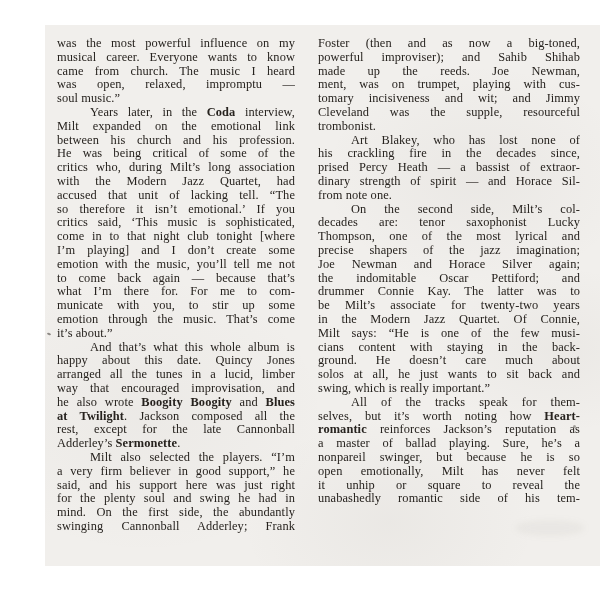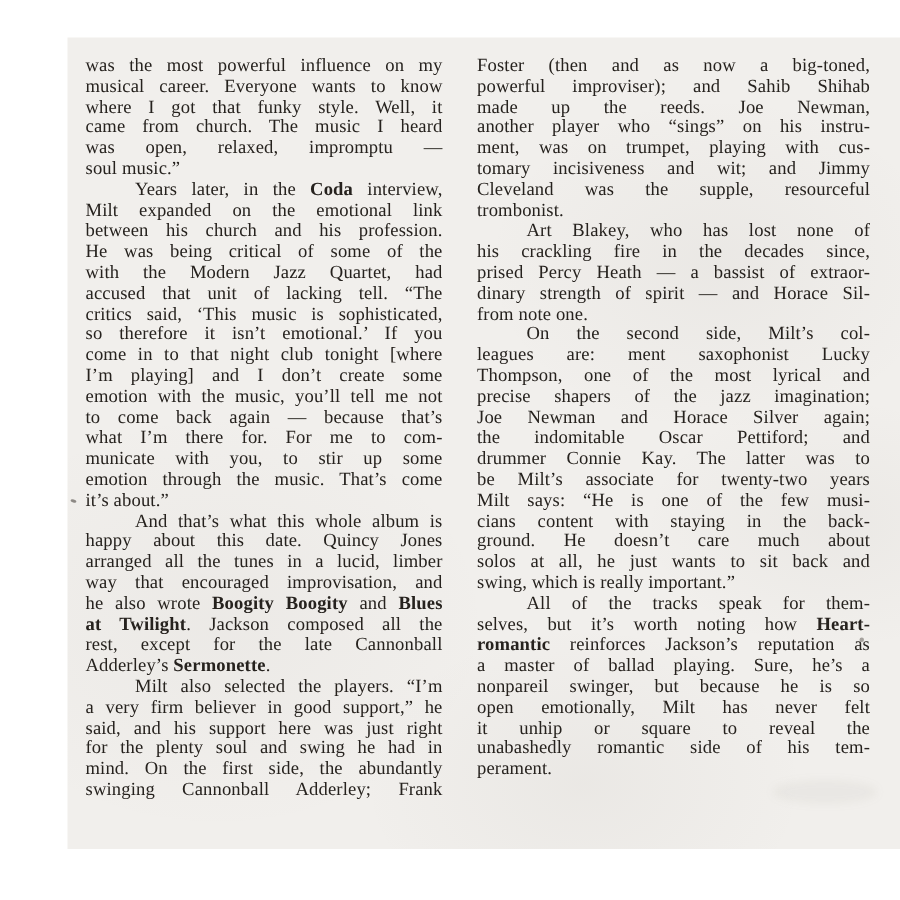--- a/index.html
+++ b/index.html
@@ -73,32 +73,32 @@
   }
 </style>
 </head>
 <body>
 
 <div class="canvas">
   <div class="paper">
     <div class="col col-left">
         <div class="ln"><span>was the most powerful influence on my</span></div>
         <div class="ln"><span>musical career. Everyone wants to know</span></div>
-        <div class="ln"><span>where I got that funky style. Well, it</span></div>
         <div class="ln"><span>came from church. The music I heard</span></div>
         <div class="ln"><span>was open, relaxed, impromptu —</span></div>
         <div class="ln end"><span>soul music.”</span></div>
         <div class="ln ind"><span>Years later, in the </span><b>Coda</b><span> interview,</span></div>
         <div class="ln"><span>Milt expanded on the emotional link</span></div>
         <div class="ln"><span>between his church and his profession.</span></div>
         <div class="ln"><span>He was being critical of some of the</span></div>
+        <div class="ln"><span>critics who, during Milt’s long association</span></div>
         <div class="ln"><span>with the Modern Jazz Quartet, had</span></div>
         <div class="ln"><span>accused that unit of lacking tell. “The</span></div>
+        <div class="ln"><span>so therefore it isn’t emotional.’ If you</span></div>
         <div class="ln"><span>critics said, ‘This music is sophisticated,</span></div>
-        <div class="ln"><span>so therefore it isn’t emotional.’ If you</span></div>
         <div class="ln"><span>come in to that night club tonight [where</span></div>
         <div class="ln"><span>I’m playing] and I don’t create some</span></div>
         <div class="ln"><span>emotion with the music, you’ll tell me not</span></div>
         <div class="ln"><span>to come back again — because that’s</span></div>
         <div class="ln"><span>what I’m there for. For me to com-</span></div>
         <div class="ln"><span>municate with you, to stir up some</span></div>
         <div class="ln"><span>emotion through the music. That’s come</span></div>
         <div class="ln end"><span>it’s about.”</span></div>
         <div class="ln ind"><span>And that’s what this whole album is</span></div>
         <div class="ln"><span>happy about this date. Quincy Jones</span></div>
@@ -112,50 +112,49 @@
         <div class="ln"><span>a very firm believer in good support,” he</span></div>
         <div class="ln"><span>said, and his support here was just right</span></div>
         <div class="ln"><span>for the plenty soul and swing he had in</span></div>
         <div class="ln"><span>mind. On the first side, the abundantly</span></div>
         <div class="ln"><span>swinging Cannonball Adderley; Frank</span></div>
       </div>
     <div class="col col-right">
         <div class="ln"><span>Foster (then and as now a big-toned,</span></div>
         <div class="ln"><span>powerful improviser); and Sahib Shihab</span></div>
         <div class="ln"><span>made up the reeds. Joe Newman,</span></div>
-        <div class="ln"><span>another player who “sings” on his instru-</span></div>
         <div class="ln"><span>ment, was on trumpet, playing with cus-</span></div>
         <div class="ln"><span>tomary incisiveness and wit; and Jimmy</span></div>
         <div class="ln"><span>Cleveland was the supple, resourceful</span></div>
         <div class="ln end"><span>trombonist.</span></div>
         <div class="ln ind"><span>Art Blakey, who has lost none of</span></div>
         <div class="ln"><span>his crackling fire in the decades since,</span></div>
         <div class="ln"><span>prised Percy Heath — a bassist of extraor-</span></div>
         <div class="ln"><span>dinary strength of spirit — and Horace Sil-</span></div>
         <div class="ln end"><span>from note one.</span></div>
         <div class="ln ind"><span>On the second side, Milt’s col-</span></div>
-        <div class="ln"><span>leagues are: ment saxophonist Lucky</span></div>
+        <div class="ln"><span>decades are: tenor saxophonist Lucky</span></div>
         <div class="ln"><span>Thompson, one of the most lyrical and</span></div>
         <div class="ln"><span>precise shapers of the jazz imagination;</span></div>
         <div class="ln"><span>Joe Newman and Horace Silver again;</span></div>
         <div class="ln"><span>the indomitable Oscar Pettiford; and</span></div>
         <div class="ln"><span>drummer Connie Kay. The latter was to</span></div>
         <div class="ln"><span>be Milt’s associate for twenty-two years</span></div>
+        <div class="ln"><span>in the Modern Jazz Quartet. Of Connie,</span></div>
         <div class="ln"><span>Milt says: “He is one of the few musi-</span></div>
         <div class="ln"><span>cians content with staying in the back-</span></div>
         <div class="ln"><span>ground. He doesn’t care much about</span></div>
         <div class="ln"><span>solos at all, he just wants to sit back and</span></div>
         <div class="ln end"><span>swing, which is really important.”</span></div>
         <div class="ln ind"><span>All of the tracks speak for them-</span></div>
         <div class="ln"><span>selves, but it’s worth noting how </span><b>Heart-</b></div>
         <div class="ln"><b>romantic</b><span> reinforces Jackson’s reputation as</span></div>
         <div class="ln"><span>a master of ballad playing. Sure, he’s a</span></div>
         <div class="ln"><span>nonpareil swinger, but because he is so</span></div>
         <div class="ln"><span>open emotionally, Milt has never felt</span></div>
         <div class="ln"><span>it unhip or square to reveal the</span></div>
         <div class="ln"><span>unabashedly romantic side of his tem-</span></div>
-        <div class="ln end"><span>perament.</span></div>
       </div>
     <div class="speck speck-1"></div>
     <div class="speck speck-2"></div>
     <div class="smudge"></div>
   </div>
 </div>
 
 </body></html>

